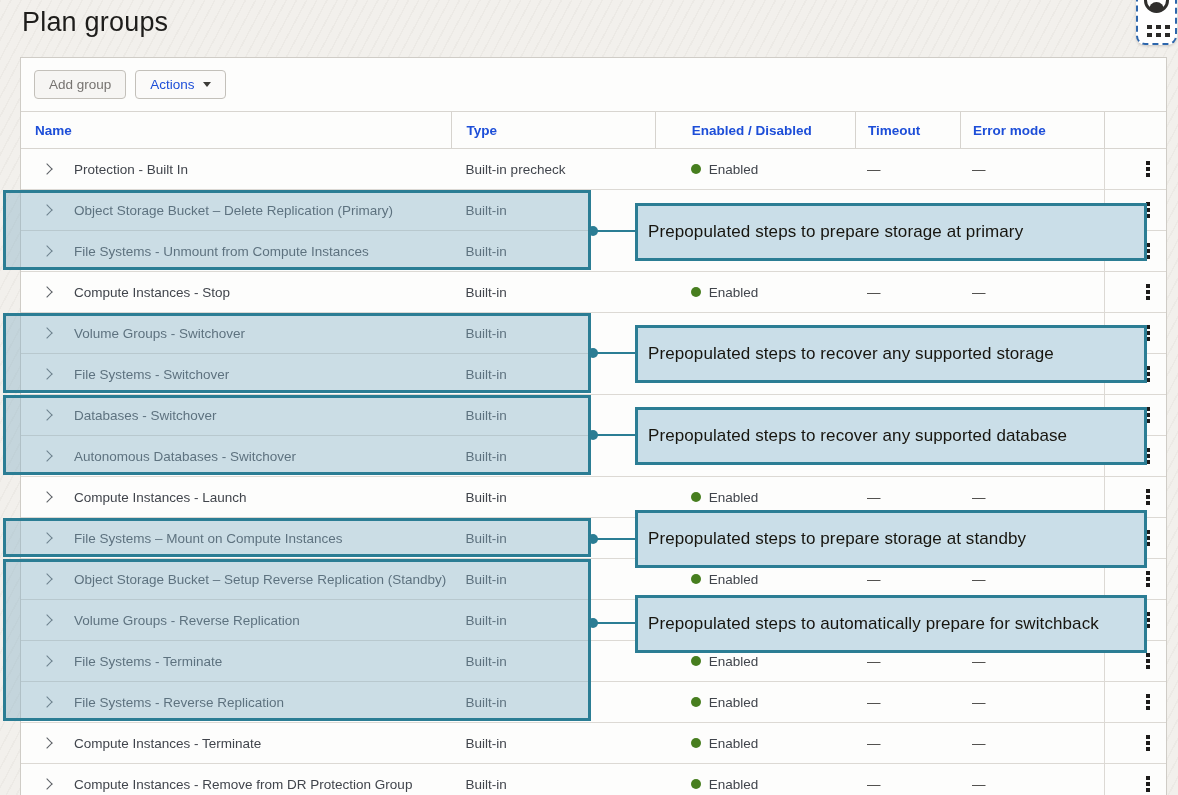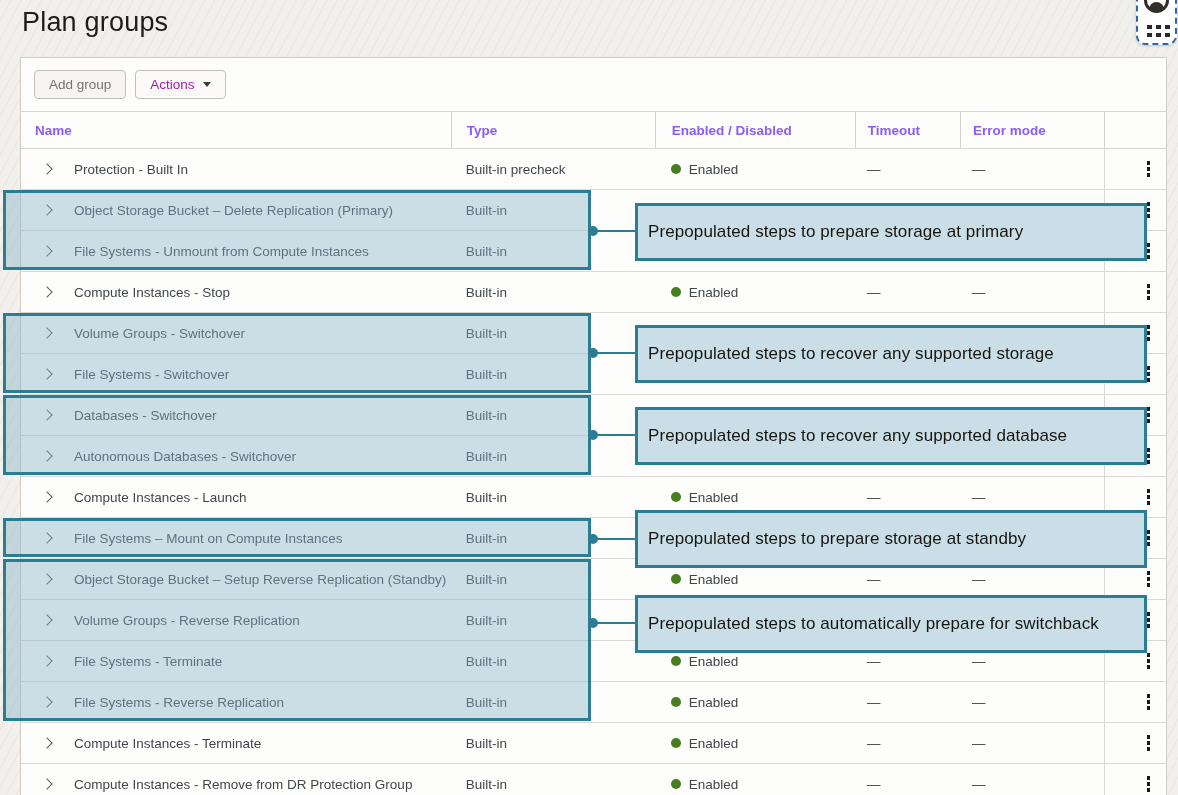--- a/index.html
+++ b/index.html
@@ -50,36 +50,36 @@
     overflow:hidden;
   }
   .toolbar { position:relative; height:53px; display:flex; align-items:center; padding:0 13px; gap:9px; }
   .btn {
     font-family:"Liberation Sans",sans-serif;
     font-size:13.5px; border:1px solid #c3c0ba; border-radius:4px;
     background:#fbfaf9; padding:6px 14px; height:29px; display:flex; align-items:center; gap:8px;
     cursor:pointer;
   }
   .btn.secondary { color:#767370; background:#f6f5f3; }
-  .btn.actions { color:#a21caf; }
+  .btn.actions { color:#1d4ed8; }
   .caret {
     width:0; height:0; border-left:4.5px solid transparent; border-right:4.5px solid transparent;
     border-top:5.5px solid #3d3b38; display:inline-block;
   }
   
   .thead { display:flex; height:38px; border-top:1px solid #d8d5d0; border-bottom:1px solid #d8d5d0;
-    align-items:center; font-size:13.5px; font-weight:bold; color:#8b5cf6; background:#fdfdfc; }
+    align-items:center; font-size:13.5px; font-weight:bold; color:#1d4ed8; background:#fdfdfc; }
   .th { height:100%; display:flex; align-items:center; }
   .th + .th { border-left:1px solid #d6d3ce; }
   .tr { display:flex; height:41px; border-bottom:1px solid #dcd9d4; align-items:center;
     font-size:13.5px; color:#41454c; background:#fdfdfc; }
   .td { height:100%; display:flex; align-items:center; }
   .c-name   { width:434px; padding-left:22px; }
   .c-type   { width:195px; padding-left:15px; }
-  .c-status { width:202px; padding-left:16px; gap:8px;margin-left:11px; }
+  .c-status { width:202px; padding-left:36px; gap:8px;margin-left:11px; }
   .c-timeout{ width:106px; padding-left:12px; }
   .c-error  { width:145px; padding-left:12px; }
   .c-actions{ width:63px;  justify-content:flex-end; padding-right:13px; }
   .th.c-name { padding-left:14px; }
   .td.c-actions { border-left:1px solid #dcd9d4; }
   .th.c-timeout, .th.c-error { padding-left:12px; }
   .chev {
     width:8px; height:8px; border-top:1.6px solid #5c6065; border-right:1.6px solid #5c6065;
     transform:rotate(45deg); display:inline-block; margin-right:23px; flex:0 0 auto;
   }

